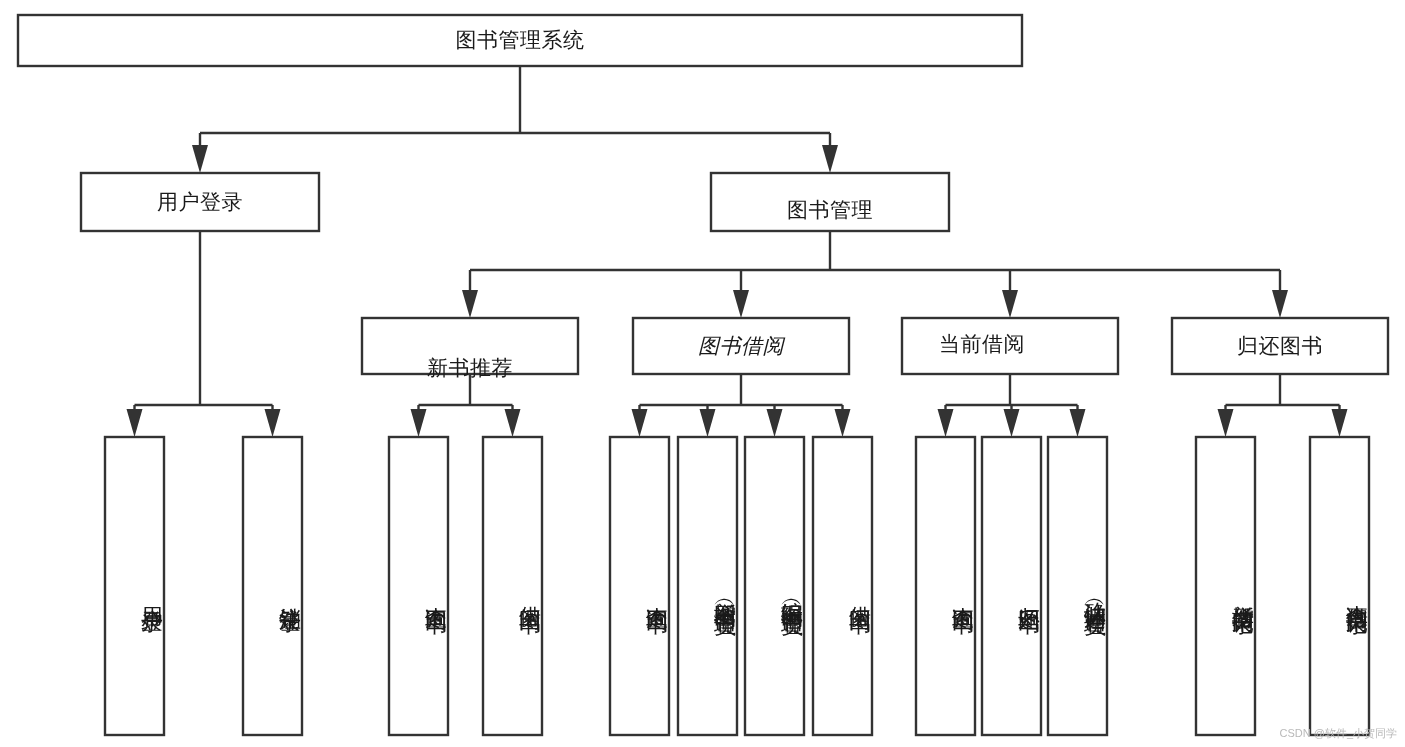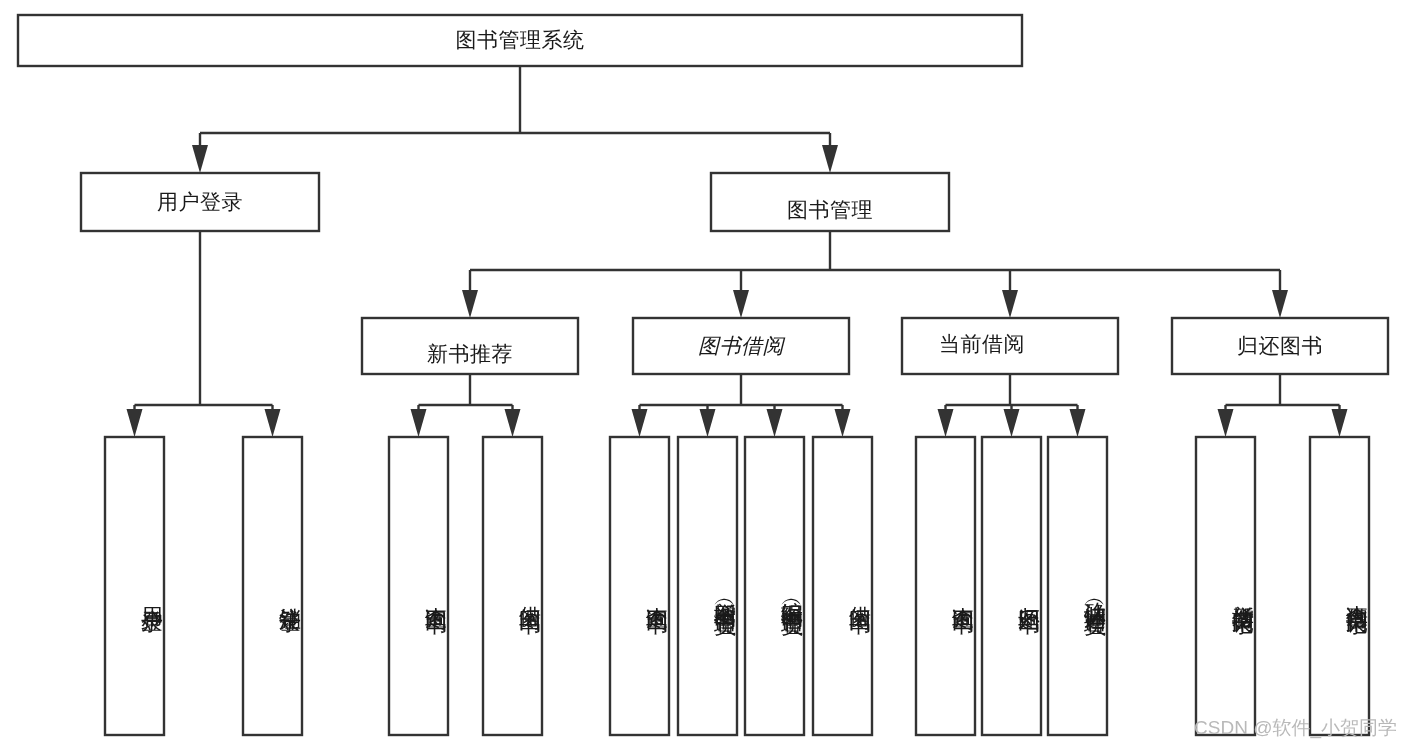--- a/index.html
+++ b/index.html
@@ -64,21 +64,21 @@
   }
   .node-hit {
     position: absolute;
     background: transparent;
   }
   .watermark {
     position: absolute;
     right: 8px;
     bottom: 6px;
     color: #b9b9b9;
-    font-size: 19px;
+    font-size: 11px;
     font-family: "Liberation Sans", "DejaVu Sans", sans-serif;
     white-space: nowrap;
     pointer-events: none;
   }
 </style>
 </head>
 <body>
 
 <div id="diagram-root">
 
@@ -158,21 +158,21 @@
         <rect x="1048" y="437" width="59" height="298" class="node-box"></rect>
         <rect x="1196" y="437" width="59" height="298" class="node-box"></rect>
         <rect x="1310" y="437" width="59" height="298" class="node-box"></rect>
       </g>
   </svg>
 
   <div id="label-layer">
       <div class="node-label" style="left: 18px; top: 15px; width: 1004px; height: 51px;">图书管理系统</div>
       <div class="node-label" style="left: 81px; top: 173px; width: 238px; height: 58px;">用户登录</div>
       <div class="node-label" style="left: 711px; top: 173px; width: 238px; height: 74px;">图书管理</div>
-      <div class="node-label" style="left: 362px; top: 318px; width: 216px; height: 72px;">新书推荐</div>
+      <div class="node-label" style="left: 362px; top: 332px; width: 216px; height: 72px;">新书推荐</div>
       <div class="node-label" style="left: 633px; top: 318px; width: 216px; height: 56px; font-style: italic;">图书借阅</div>
       <div class="node-label" style="left: 874px; top: 318px; width: 216px; height: 52px;">当前借阅</div>
       <div class="node-label" style="left: 1172px; top: 318px; width: 216px; height: 56px;">归还图书</div>
       <div class="node-label vertical" style="left: 105px; top: 437px; width: 59px; height: 298px;">用户登录</div>
       <div class="node-label vertical" style="left: 243px; top: 437px; width: 59px; height: 298px;">注销登录</div>
       <div class="node-label vertical" style="left: 389px; top: 437px; width: 59px; height: 298px;">查询图书</div>
       <div class="node-label vertical" style="left: 483px; top: 437px; width: 59px; height: 298px;">借阅图书</div>
       <div class="node-label vertical" style="left: 610px; top: 437px; width: 59px; height: 298px;">查询图书</div>
       <div class="node-label vertical" style="left: 678px; top: 437px; width: 59px; height: 298px;">新增图书（管理员）</div>
       <div class="node-label vertical" style="left: 745px; top: 437px; width: 59px; height: 298px;">编辑图书（管理员）</div>

